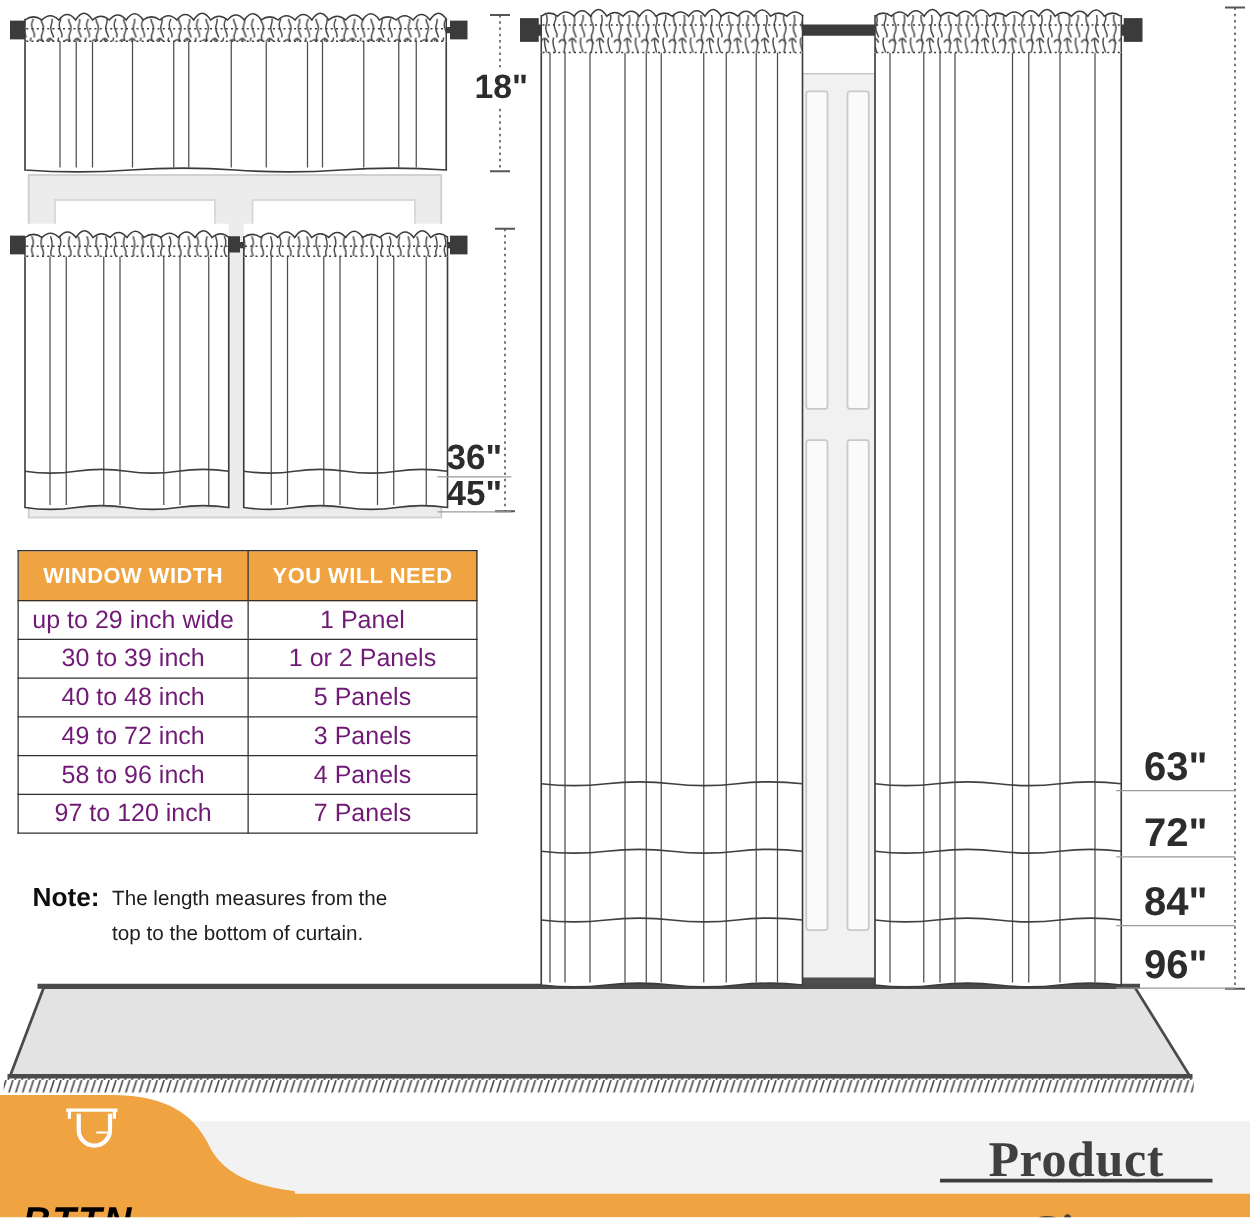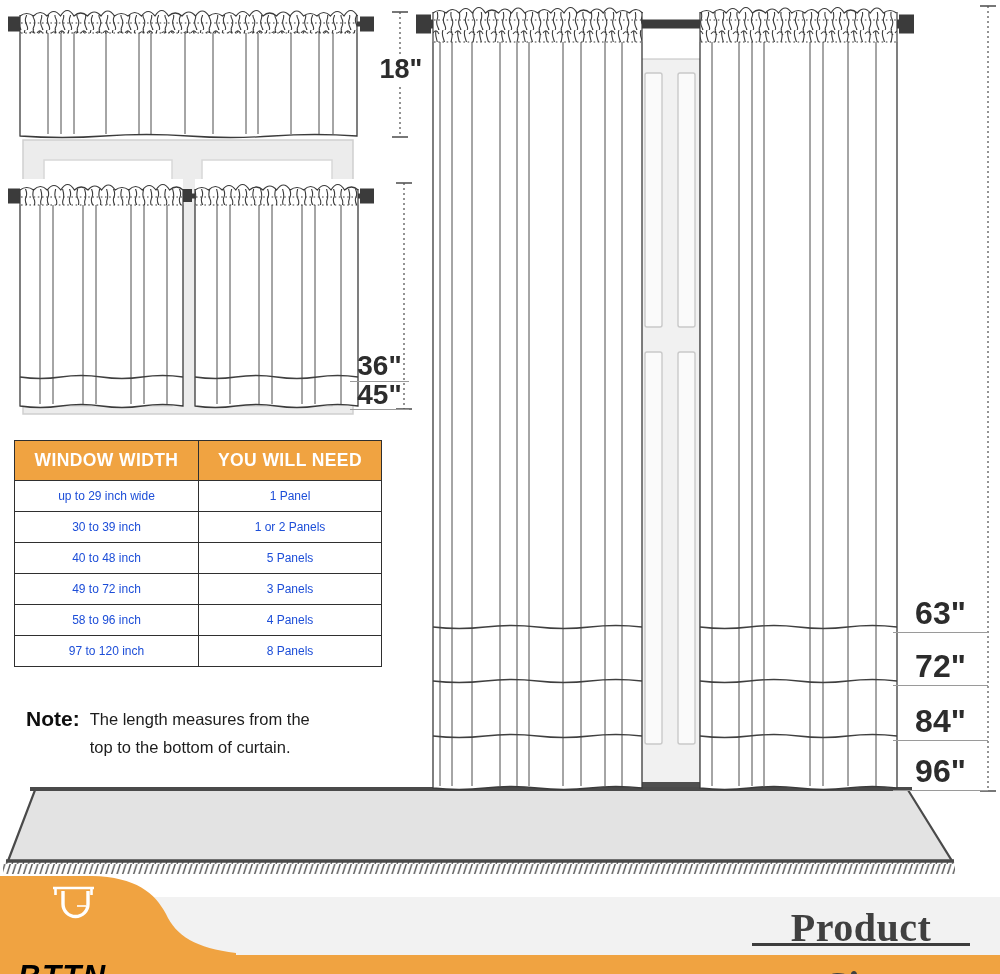--- a/index.html
+++ b/index.html
@@ -12,22 +12,22 @@
   #lbl36{left:350px;top:350px;width:59px;font-size:28px;height:31px;line-height:31px;border-bottom:1.5px solid #9a9a9a;}
   #lbl45{left:350px;top:381px;width:59px;font-size:28px;height:28px;line-height:28px;border-bottom:1.5px solid #9a9a9a;}
   .rlbl{position:absolute;left:893px;width:95px;font-size:32px;height:36px;line-height:34px;
         color:#2c2c2c;font-weight:600;text-align:center;border-bottom:1.5px solid #9a9a9a;}
   #r63{top:596px;} #r72{top:649px;} #r84{top:704px;} #r96{top:754px;}
 
   #sizeTable{position:absolute;left:14px;top:440px;width:365px;border-collapse:collapse;
              table-layout:fixed;background:#fff;}
   #sizeTable th{background:var(--accent,#F0A341);color:#fff;font-size:17.5px;font-weight:700;
                 height:39px;border:1.6px solid #2f2f2f;letter-spacing:.4px;padding:0;}
-  #sizeTable td{font-size:12px;height:30px;text-align:center;border:1.6px solid #2f2f2f;
-                color:#1d4ed8;padding:0;font-weight:500;}
+  #sizeTable td{font-size:20px;height:30px;text-align:center;border:1.6px solid #2f2f2f;
+                color:#701a75;padding:0;font-weight:500;}
 
   #note{position:absolute;left:26px;top:705px;display:flex;gap:10px;}
   #note .note-label{font-size:21px;font-weight:700;color:#0e0e0e;line-height:28px;}
   #note .note-body{font-size:16.5px;color:#1d1d1d;line-height:28px;font-weight:500;}
 
   #brand{position:absolute;left:18px;top:924px;width:110px;text-align:left;color:#000000;
          font-size:31px;font-style:italic;font-weight:800;letter-spacing:1.5px;margin-top:35px;}
   #productSize{position:absolute;left:752px;top:899px;width:218px;text-align:center;
                font-family:"Liberation Serif",serif;font-size:40px;font-weight:700;color:#404040;
                height:44px;line-height:58px;border-bottom:3px solid #3d3d3d;letter-spacing:.5px;}
@@ -240,21 +240,21 @@
         <tr>
           <td>49 to 72 inch</td>
           <td>3 Panels</td>
         </tr>
         <tr>
           <td>58 to 96 inch</td>
           <td>4 Panels</td>
         </tr>
         <tr>
           <td>97 to 120 inch</td>
-          <td>8 Panels</td>
+          <td>7 Panels</td>
         </tr>
       </tbody>
   </table>
 
   <div id="note">
     <span class="note-label">Note:</span>
     <span class="note-body">
       <span>The length measures from the</span><br>
       <span>top to the bottom of curtain.</span>
     </span>

